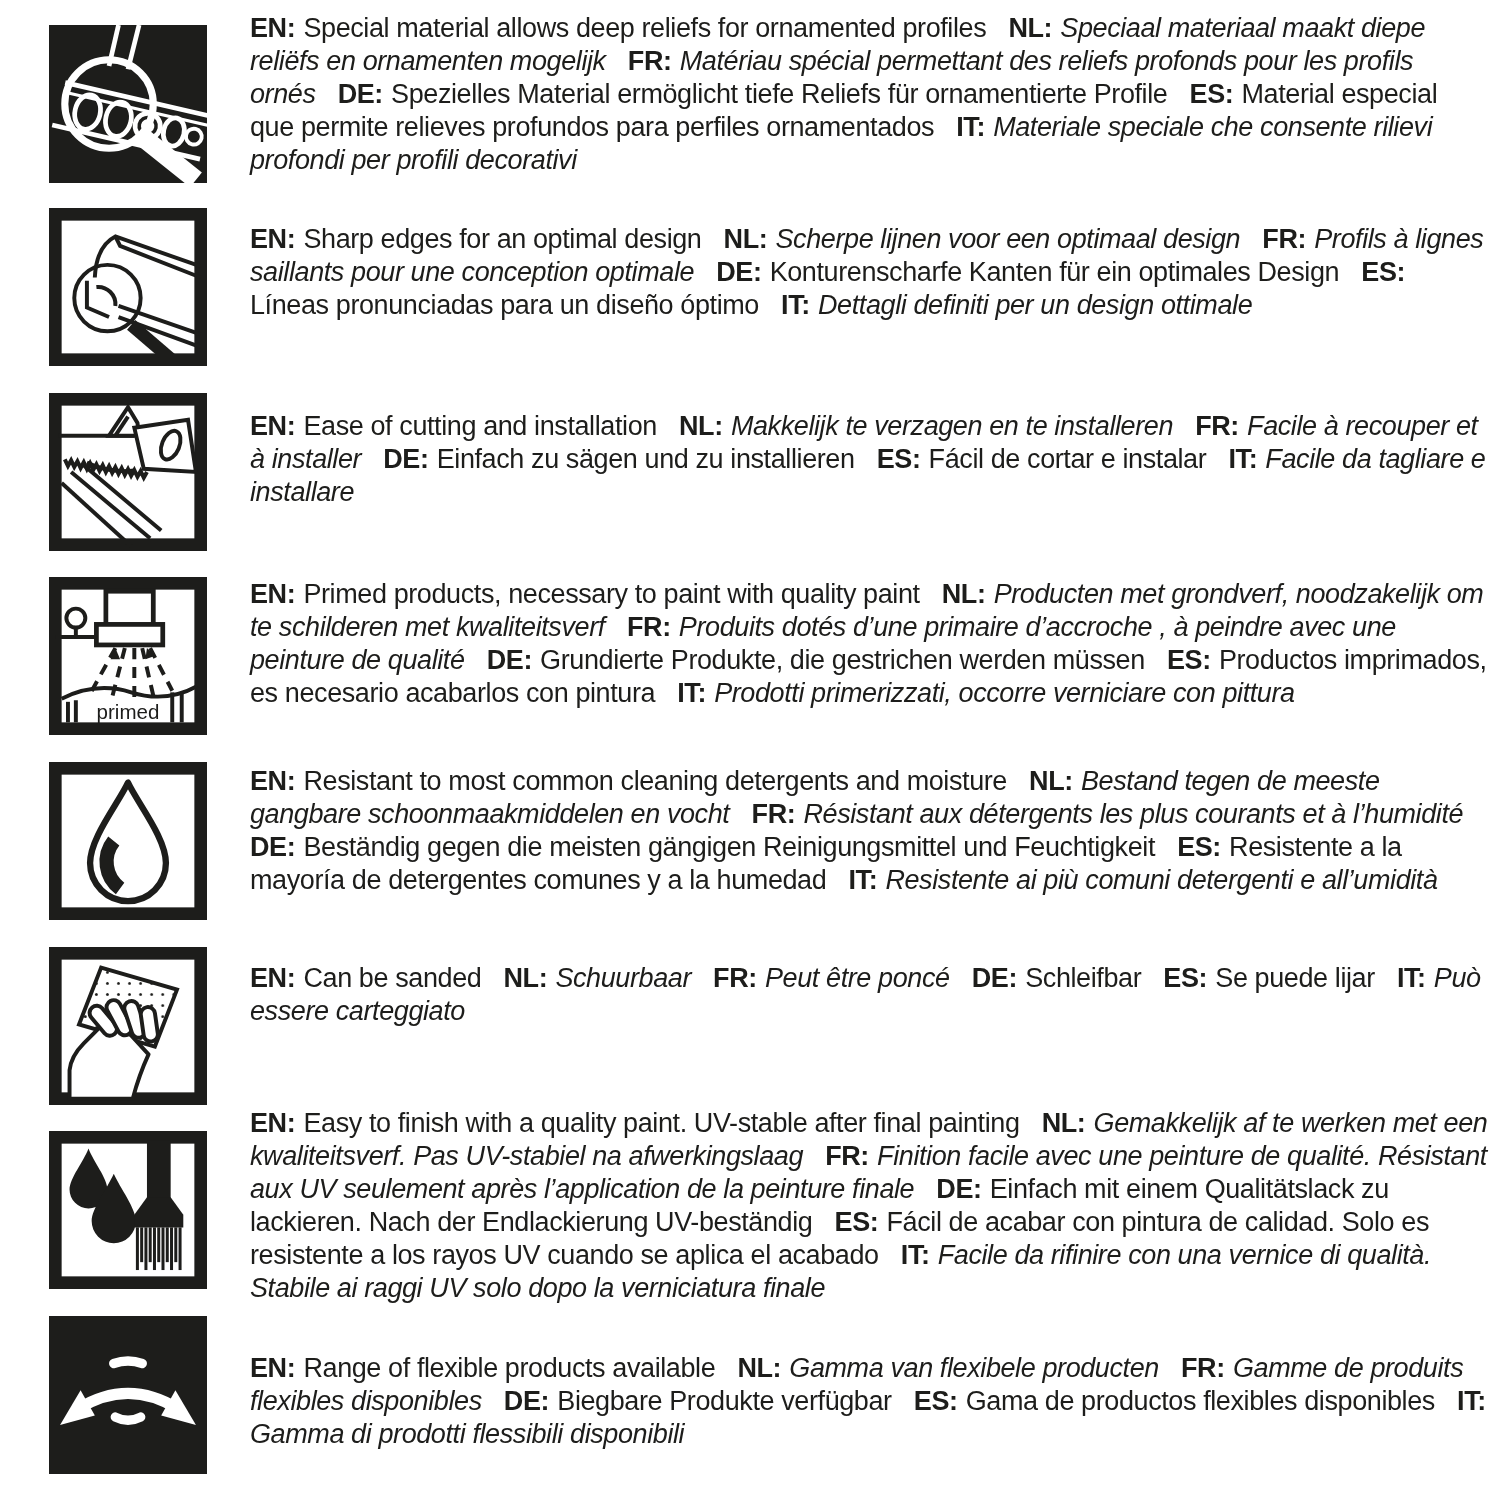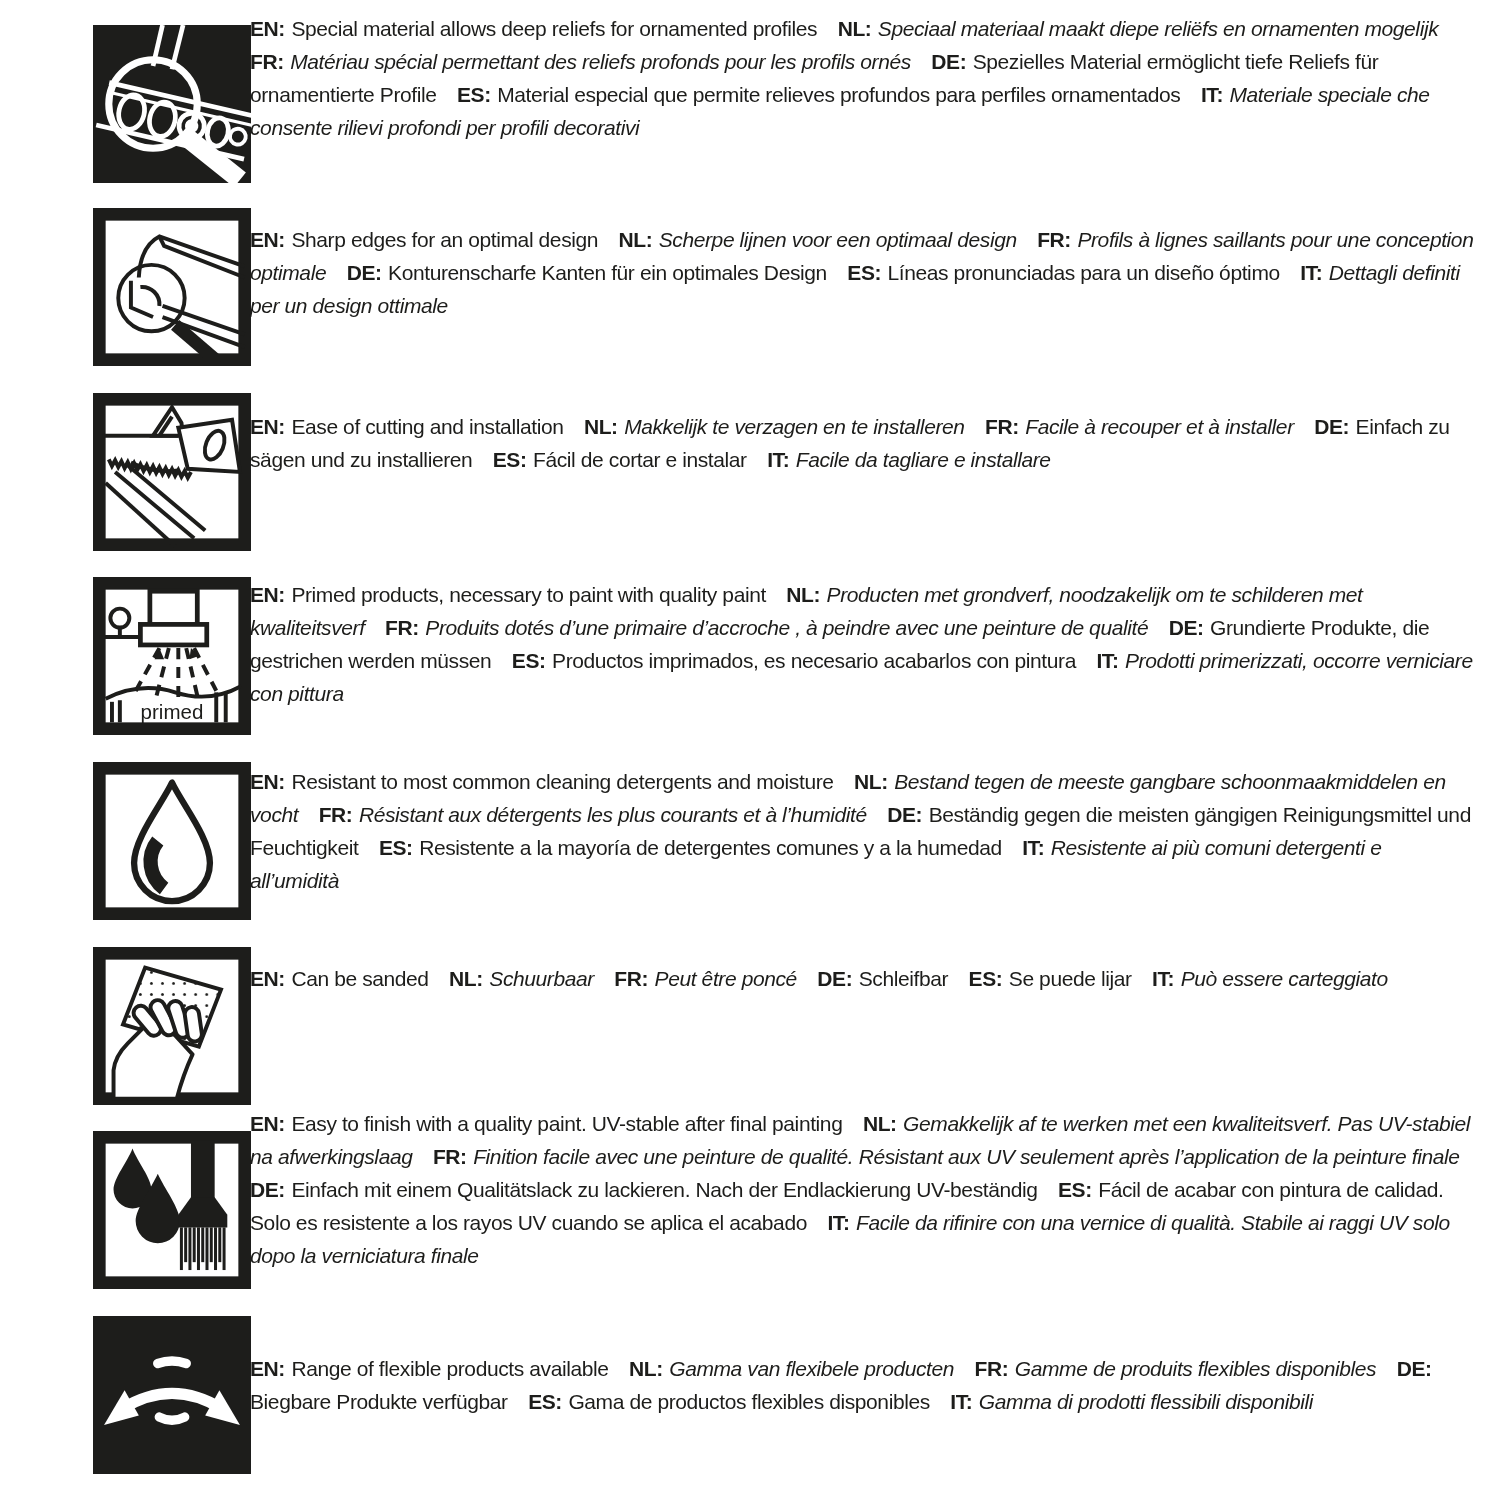--- a/index.html
+++ b/index.html
@@ -2,25 +2,25 @@
 <html><head>
 <meta charset="utf-8">
 <style>
   html,body{margin:0;padding:0;}
   body{
     width:1500px;height:1500px;background:#ffffff;position:relative;
     font-family:"Liberation Sans","DejaVu Sans",sans-serif;color:#1d1d1b;
     overflow:hidden;
   }
   .row{position:absolute;left:0;width:1500px;}
-  .iconbox{position:absolute;left:49px;top:0;width:158px;height:116px;margin-left:44px;}
+  .iconbox{position:absolute;left:49px;top:0;width:158px;height:116px;}
   .iconbox svg{display:block;width:158px;height:158px;}
   .desc{
     position:absolute;left:250px;margin:0;width:1238px;
-    font-size:21px;line-height:33px;letter-spacing:-0.4px;
+    font-size:27px;line-height:33px;letter-spacing:-0.4px;
   }
   .seg{margin-right:15px;}
   .lang{font-weight:bold;padding-right:1px;}
   .txt.it{font-style:italic;}
   .ln{stroke:#1d1d1b;stroke-width:2.5;fill:none;}
   .wln{stroke:#ffffff;fill:none;}
   .frame{fill:#ffffff;stroke:#1d1d1b;stroke-width:8;}
 </style>
 </head>
 <body>

